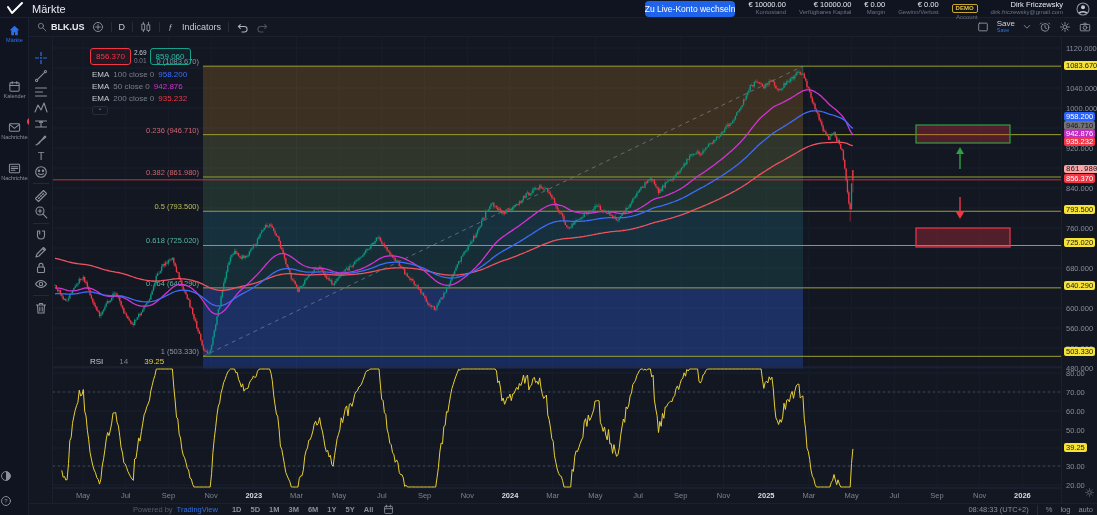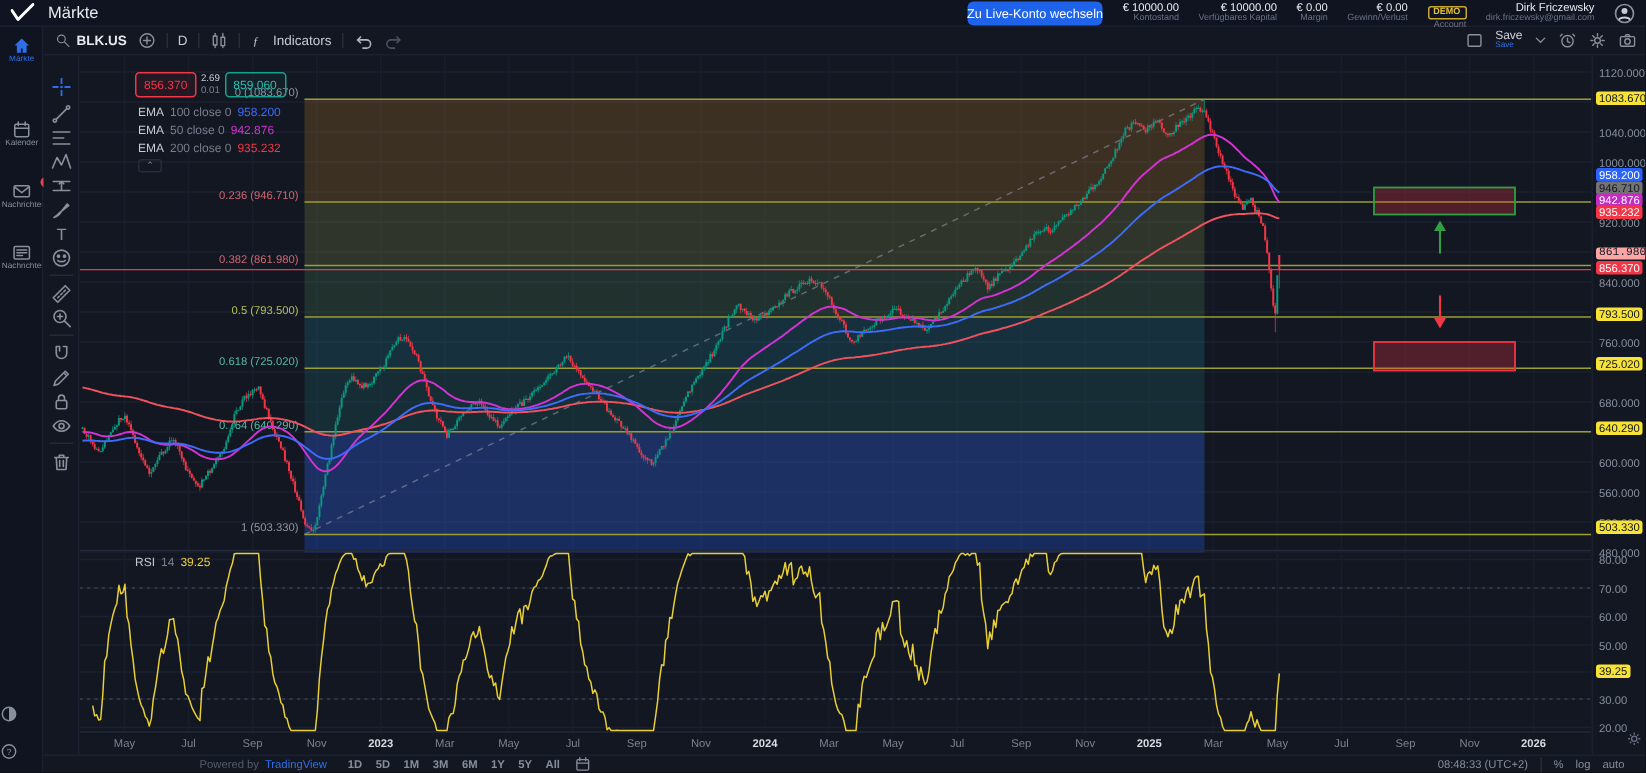--- a/index.html
+++ b/index.html
@@ -50,39 +50,39 @@
   .chg{color:#f23645;}
   .trade{left:37px;top:11px;display:flex;align-items:center;gap:3px;}
   .tbox{border-radius:3px;font-size:8px;padding:3px 5px;border:1px solid;}
   .tbox.sell{border-color:#f23645;color:#f23645;background:rgba(242,54,69,.07);}
   .tbox.buy{border-color:#17a08c;color:#2bbfae;background:rgba(23,160,140,.07);}
   .spread{text-align:center;line-height:1.15;font-size:6.5px;color:#c6cad3;}
   .spread .p{color:#787e8c;}
   .ema-row{left:39px;display:flex;gap:4px;font-size:8px;color:#787e8c;}
   .ema-row .t{color:#c6cad3;}
   .collapse-btn{left:39px;top:69px;width:16px;height:9px;border:1px solid #262c3a;border-radius:2px;color:#8a8f9c;font-size:6px;line-height:8px;text-align:center;cursor:pointer;}
-  .rsi-leg{left:37px;top:333px;display:flex;gap:4px;font-size:8px;color:#787e8c;}
+  .rsi-leg{left:37px;top:320px;display:flex;gap:16px;font-size:8px;color:#787e8c;}
   .rsi-leg .t{color:#c6cad3;}
   .rsi-leg .v{color:#e7cf35;}
   .dtb-collapse{position:absolute;left:-6px;top:243px;color:#6b7283;font-size:8px;z-index:15;cursor:pointer;}
   
   .paxis{position:absolute;left:1061px;top:37px;width:36px;height:466px;background:#131722;border-left:1px solid #1a2030;z-index:15;font-size:7.5px;color:#868e9c;}
   .ptick{position:absolute;left:4px;}
   .plab{position:absolute;left:2px;padding:0 2px;border-radius:2px;font-size:7.5px;}
   .gear-corner{position:absolute;left:22px;top:450px;}
   
   .taxis{position:absolute;left:53px;top:489px;width:1008px;height:14px;z-index:12;}
   .ttick{position:absolute;top:2px;width:30px;margin-left:-15px;text-align:center;font-size:7.5px;color:#7c8290;}
   .ttick.yr{color:#d8dbe2;font-weight:bold;}
   
   .bbar{position:absolute;left:29px;right:0;top:503px;height:12px;background:#131722;border-top:1px solid #1a2030;display:flex;align-items:center;font-size:7.5px;color:#868e9c;padding-left:104px;z-index:25;}
   .bbar .tv{color:#2e6fe8;margin-left:4px;cursor:pointer;}
   .ranges{display:flex;gap:9px;margin-left:14px;font-weight:bold;}
   .ranges span{cursor:pointer;}
-  .b-right{margin-left:auto;display:flex;align-items:center;gap:8px;padding-right:14px;}
+  .b-right{margin-left:auto;display:flex;align-items:center;gap:8px;padding-right:4px;}
 </style>
 </head>
 <body>
 
 <div class="app">
 
   <div class="topbar">
     <svg class="logo" viewBox="0 0 16 13">
       <path d="M1 5l4 6L15 1" stroke="#fff" stroke-width="2" fill="none" stroke-linecap="round" stroke-linejoin="round"></path>
     </svg>

